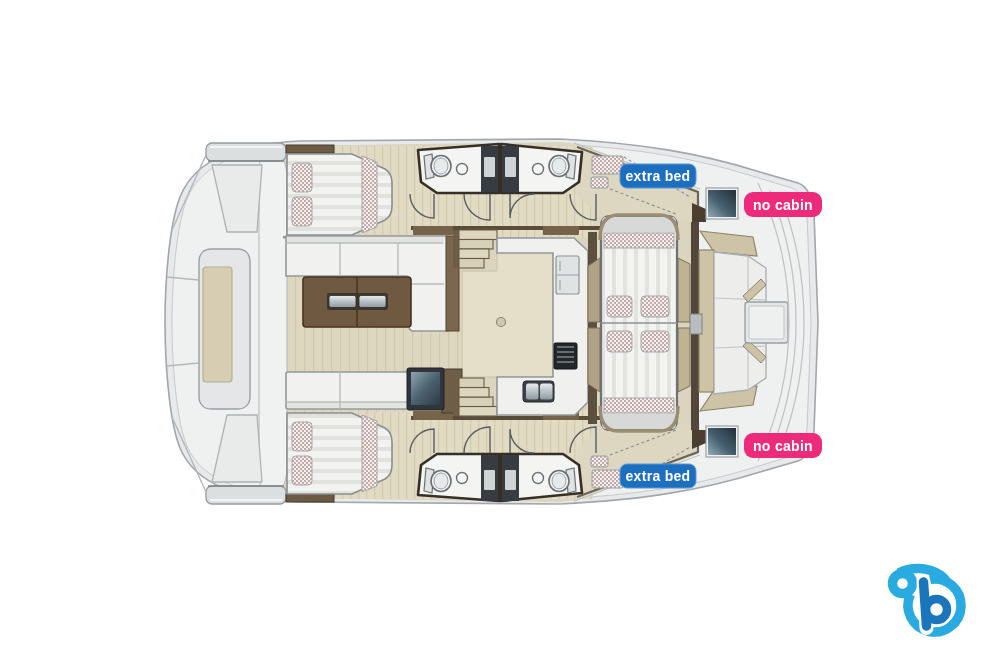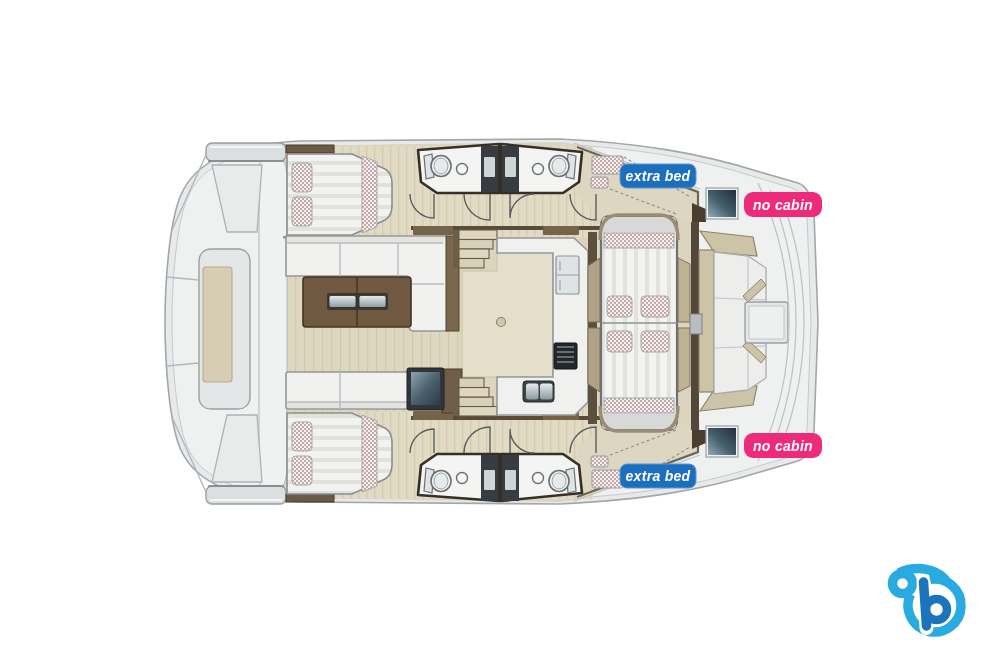--- a/index.html
+++ b/index.html
@@ -1,16 +1,16 @@
 <!DOCTYPE html>
 <html><head>
 <meta charset="utf-8">
 <style>
   html,body{margin:0;padding:0;background:#ffffff;}
-  .page{position:relative;width:984px;height:663px;background:#ffffff;overflow:hidden;font-family:"Liberation Sans",sans-serif;font-style:italic;}
+  .page{position:relative;width:984px;height:663px;background:#ffffff;overflow:hidden;font-family:"Liberation Sans",sans-serif;}
 </style>
 </head>
 <body>
 <div class="page">
 <svg width="984" height="663" viewBox="0 0 984 663">
 <defs>
   <pattern id="chk" width="4" height="4" patternUnits="userSpaceOnUse">
     <rect width="4" height="4" fill="#f6f1f0"></rect>
     <rect x="0" y="0" width="2" height="2" fill="#c2aaa8"></rect>
     <rect x="2" y="2" width="2" height="2" fill="#c2aaa8"></rect>

